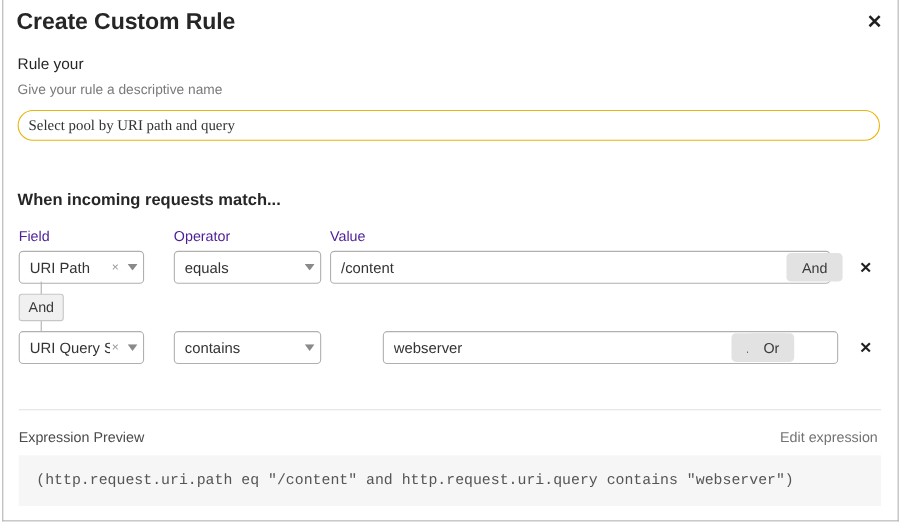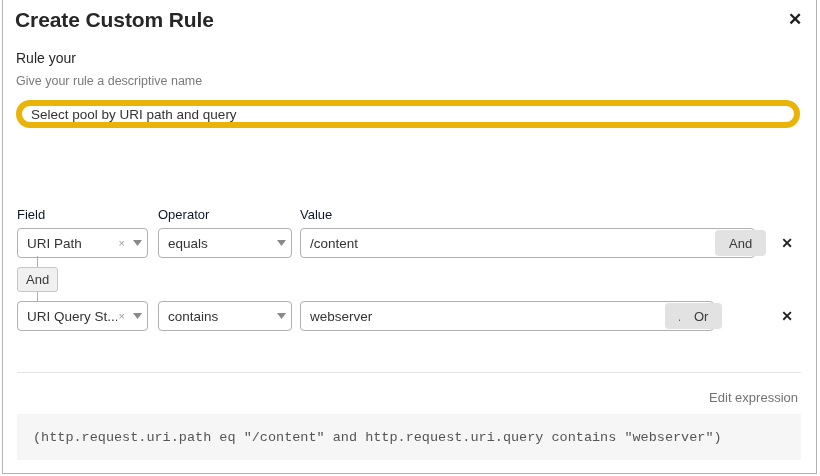--- a/index.html
+++ b/index.html
@@ -55,66 +55,66 @@
   .rule-name-help {
     position: absolute;
     left: 13px; top: 74px;
     font-size: 12.5px;
     color: #7a7a7a;
   }
   .rule-name-input {
     position: absolute;
     left: 13px; top: 100px;
     width: 784px; height: 28px;
-    border: 6px solid #eab308;
+    border: 1px solid #eab308;
     border-radius: 14px;
     background: #ffffff;
-    font-family: Liberation Sans, sans-serif;
+    font-family: Liberation Serif, serif;
     font-size: 13.5px;
     color: #333333;
     padding: 0 9px;
     outline: none;
   }
 
   
   .section-heading {
     position: absolute;
     left: 13px; top: 173px;
     font-size: 15px;
     font-weight: bold;
     color: #262626;
   }
 
   
   .col-head {
     position: absolute;
     top: 207px;
     font-size: 13px;
-    color: #0f172a;
+    color: #4c1d95;
   }
   .col-head.field { left: 14px; }
   .col-head.operator { left: 155px; }
   .col-head.value { left: 297px; }
 
   
   .cond-row { position: absolute; left: 0; width: 100%; }
   .cond-row.row1 { top: 228px; }
   .cond-row.row2 { top: 301px; }
 
   .select-box {
     position: absolute;
     height: 30px;
     border: 1px solid #b0b0b0;
     border-radius: 4px;
     background: #ffffff;
     display: flex;
     align-items: center;
     cursor: pointer;
   }
-  .select-box.field-sel { left: 14px; width: 131px; }
+  .select-box.field-sel { left: 14px; width: 114px; }
   .select-box.op-sel    { left: 155px; width: 134px; gap: 18px; }
 
   .select-label {
     flex: 1 1 auto;
     padding-left: 9px;
     font-size: 13.5px;
     color: #333333;
     white-space: nowrap;
     overflow: hidden;
   }
@@ -141,21 +141,21 @@
     border: 1px solid #b0b0b0;
     border-radius: 4px;
     background: #ffffff;
     font-family: "Liberation Sans", sans-serif;
     font-size: 13.5px;
     color: #333333;
     padding: 0 9px;
     outline: none;
   }
   .value-input.v1 { width: 455px; }
-  .value-input.v2 { width: 414px; }
+  .value-input.v2 { width: 414px; margin-left: 48px; }
 
   .logic-btn {
     position: absolute;
     height: 26px;
     top: 2px;
     background: #e2e2e2;
     border: none;
     border-radius: 4px;
     font-family: "Liberation Sans", sans-serif;
     font-size: 13px;
@@ -246,20 +246,21 @@
 
 <div class="modal">
 
   <div class="modal-title">Create Custom Rule</div>
   <button class="close-btn">✕</button>
 
   <div class="rule-name-label">Rule your</div>
   <div class="rule-name-help">Give your rule a descriptive name</div>
   <input class="rule-name-input" type="text" value="Select pool by URI path and query" style="">
 
+  <div class="section-heading">When incoming requests match...</div>
 
   <div class="col-head field">Field</div>
   <div class="col-head operator">Operator</div>
   <div class="col-head value">Value</div>
 
   <div class="cond-row row1">
 
     <div class="select-box field-sel">
       <span class="select-label">URI Path</span>
       <span class="clear-x">×</span>
@@ -315,18 +316,19 @@
 
     <input class="value-input v2" type="text" value="webserver" style="">
 
     <button class="logic-btn" style="left:662px;">And</button>
     <button class="logic-btn" style="left:677px;">Or</button>
 
     <button class="delete-btn" style="left:773px;">✕</button>
   </div>
 
   <div class="divider"></div>
+  <div class="expr-label">Expression Preview</div>
   <a class="edit-expr-link">Edit expression</a>
   <div class="expr-box">
     <span class="expr-text">(http.request.uri.path eq "/content" and http.request.uri.query contains "webserver")</span>
   </div>
 
 </div>
 
 </body></html>

